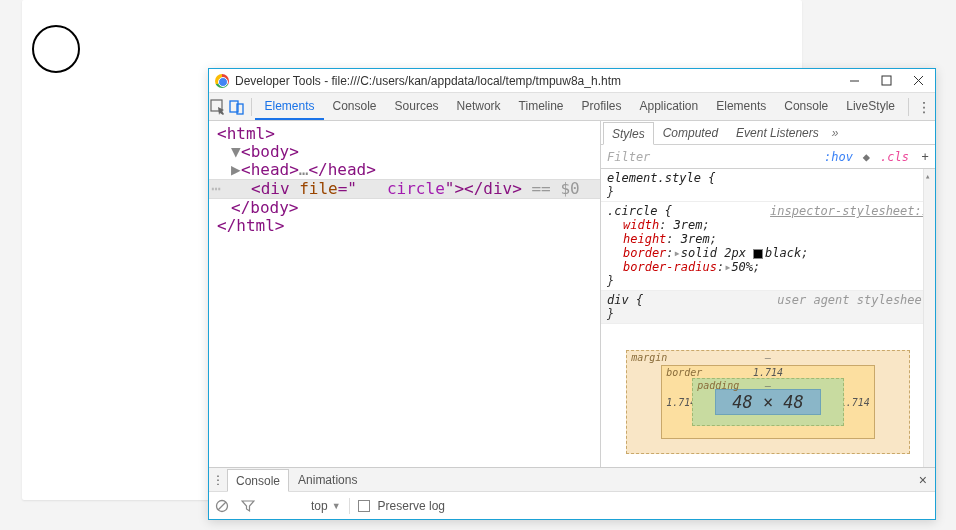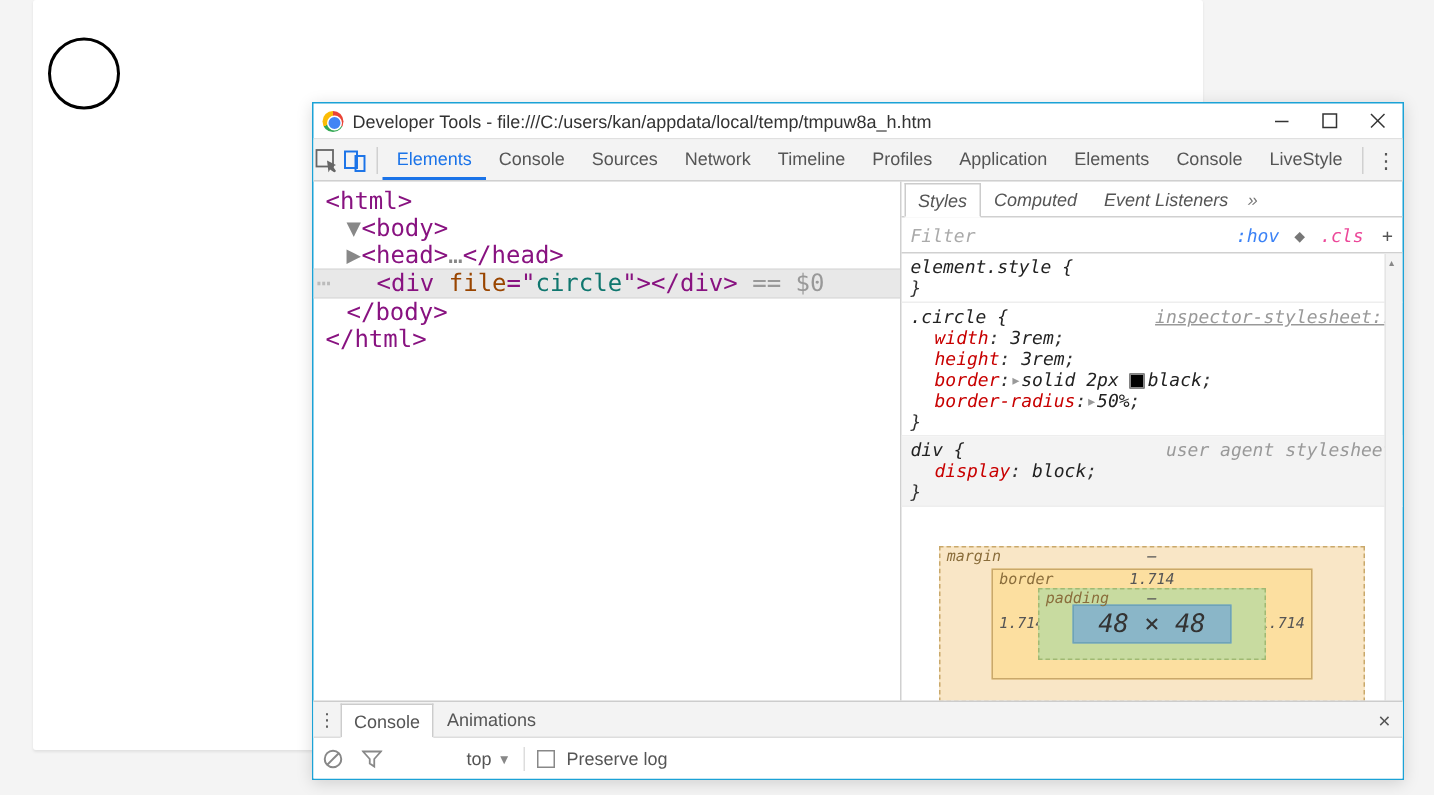--- a/index.html
+++ b/index.html
@@ -24,21 +24,21 @@
   .tb-tab { padding:0 9px; display:flex; align-items:center; color:#555; border-bottom:2px solid transparent; }
   .tb-tab.active { color:#1a73e8; border-bottom-color:#1a73e8; }
   .tb-right { margin-left:auto; display:flex; align-items:center; }
   .kebab { width:22px; text-align:center; font-size:14px; color:#555; }
   
   .dt-main { display:flex; height: 376px; }
   .dom-panel { width: 392px; border-right:1px solid #d0d0d0; display:flex; flex-direction:column; }
   .dom-tree { font-family: Consolas, monospace; font-size:16px; padding:4px 0 0 8px; line-height:18px; flex:1; overflow:hidden; color:#222; } 
   .dom-tree .t { color:#881280; }
   .dom-tree .a { color:#994500; }
-  .dom-tree .v { color:#0f766e; }
+  .dom-tree .v { color:#a21caf;margin-left:30px; }
   .dom-tree .sel-row { background:#e8e8e8; display:block; padding-left:42px; margin-left:-8px; padding-right:6px; border-top:1px solid #ddd; border-bottom:1px solid #ddd; position:relative;}
   .dom-tree .sel-row::before { content:"⋯"; position:absolute; left:2px; color:#bbb; }
   .dom-tree .sel-row .eq { color:#999; }
   .il1 { padding-left:14px; display:block; }
   .tri { color:#888; display:inline-block; width:10px; }
   .ell { color:#888; }
   
   .crumbs { height:22px; border-top:1px solid #d0d0d0; display:flex; align-items:stretch; font-size:12px; }
   .crumb { padding:0 10px; display:flex; align-items:center; color:#555; border-right:1px solid #e5e5e5; }
   .crumb.sel { background:#3879d9; color:#fff; }
@@ -208,21 +208,20 @@
             <div style="padding-left:16px;"><span class="prop">width</span>: <span class="val">3rem</span>;</div>
             <div style="padding-left:16px;"><span class="prop">height</span>: <span class="val">3rem</span>;</div>
             <div style="padding-left:16px;"><span class="prop">border</span>:<span class="tri2">▸</span><span class="val">solid 2px</span> <span class="swatch"></span><span class="val">black</span>;</div>
             <div style="padding-left:16px;"><span class="prop">border-radius</span>:<span class="tri2">▸</span><span class="val">50%</span>;</div>
             <div>}</div>
           </div>
 
           <div class="rule ua">
             <span class="source noul">user agent stylesheet</span>
             <div class="sel">div {</div>
-            <div style="padding-left:16px;"><span class="prop">display</span>: <span class="val">block</span>;</div>
             <div>}</div>
           </div>
 
           <div class="boxmodel-wrap">
             <div class="bm-margin">
               <span class="bm-label">margin</span>
               <span class="bm-num bm-top">–</span>
               <div class="bm-border">
                 <span class="bm-label">border</span>
                 <span class="bm-num bm-top">1.714</span>

